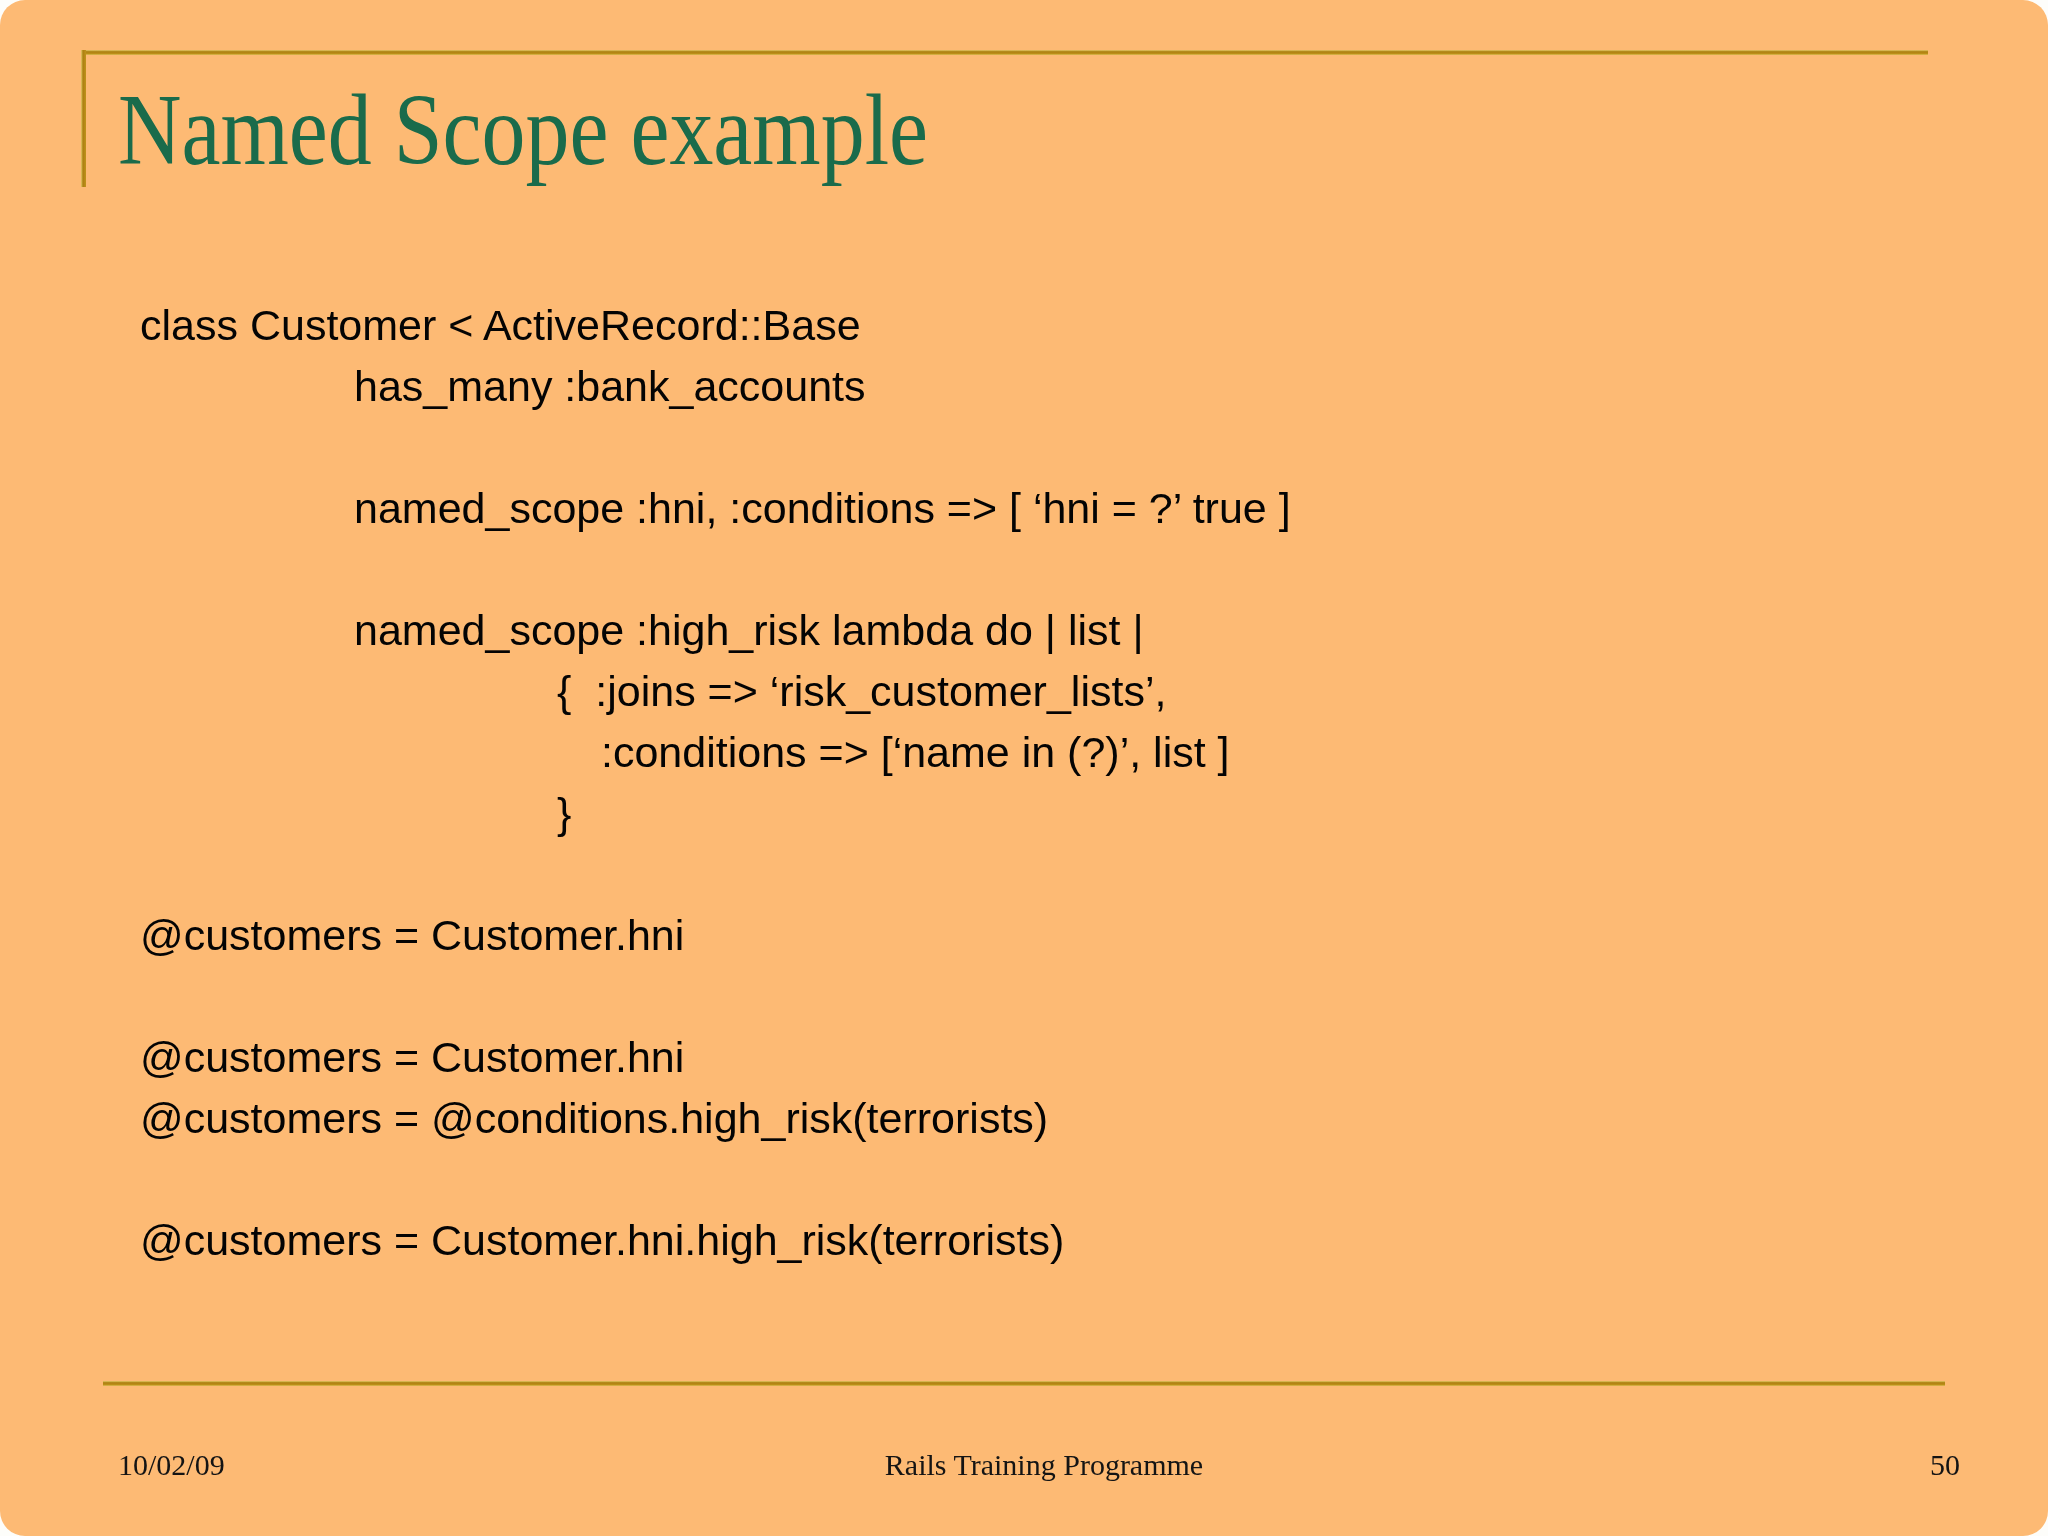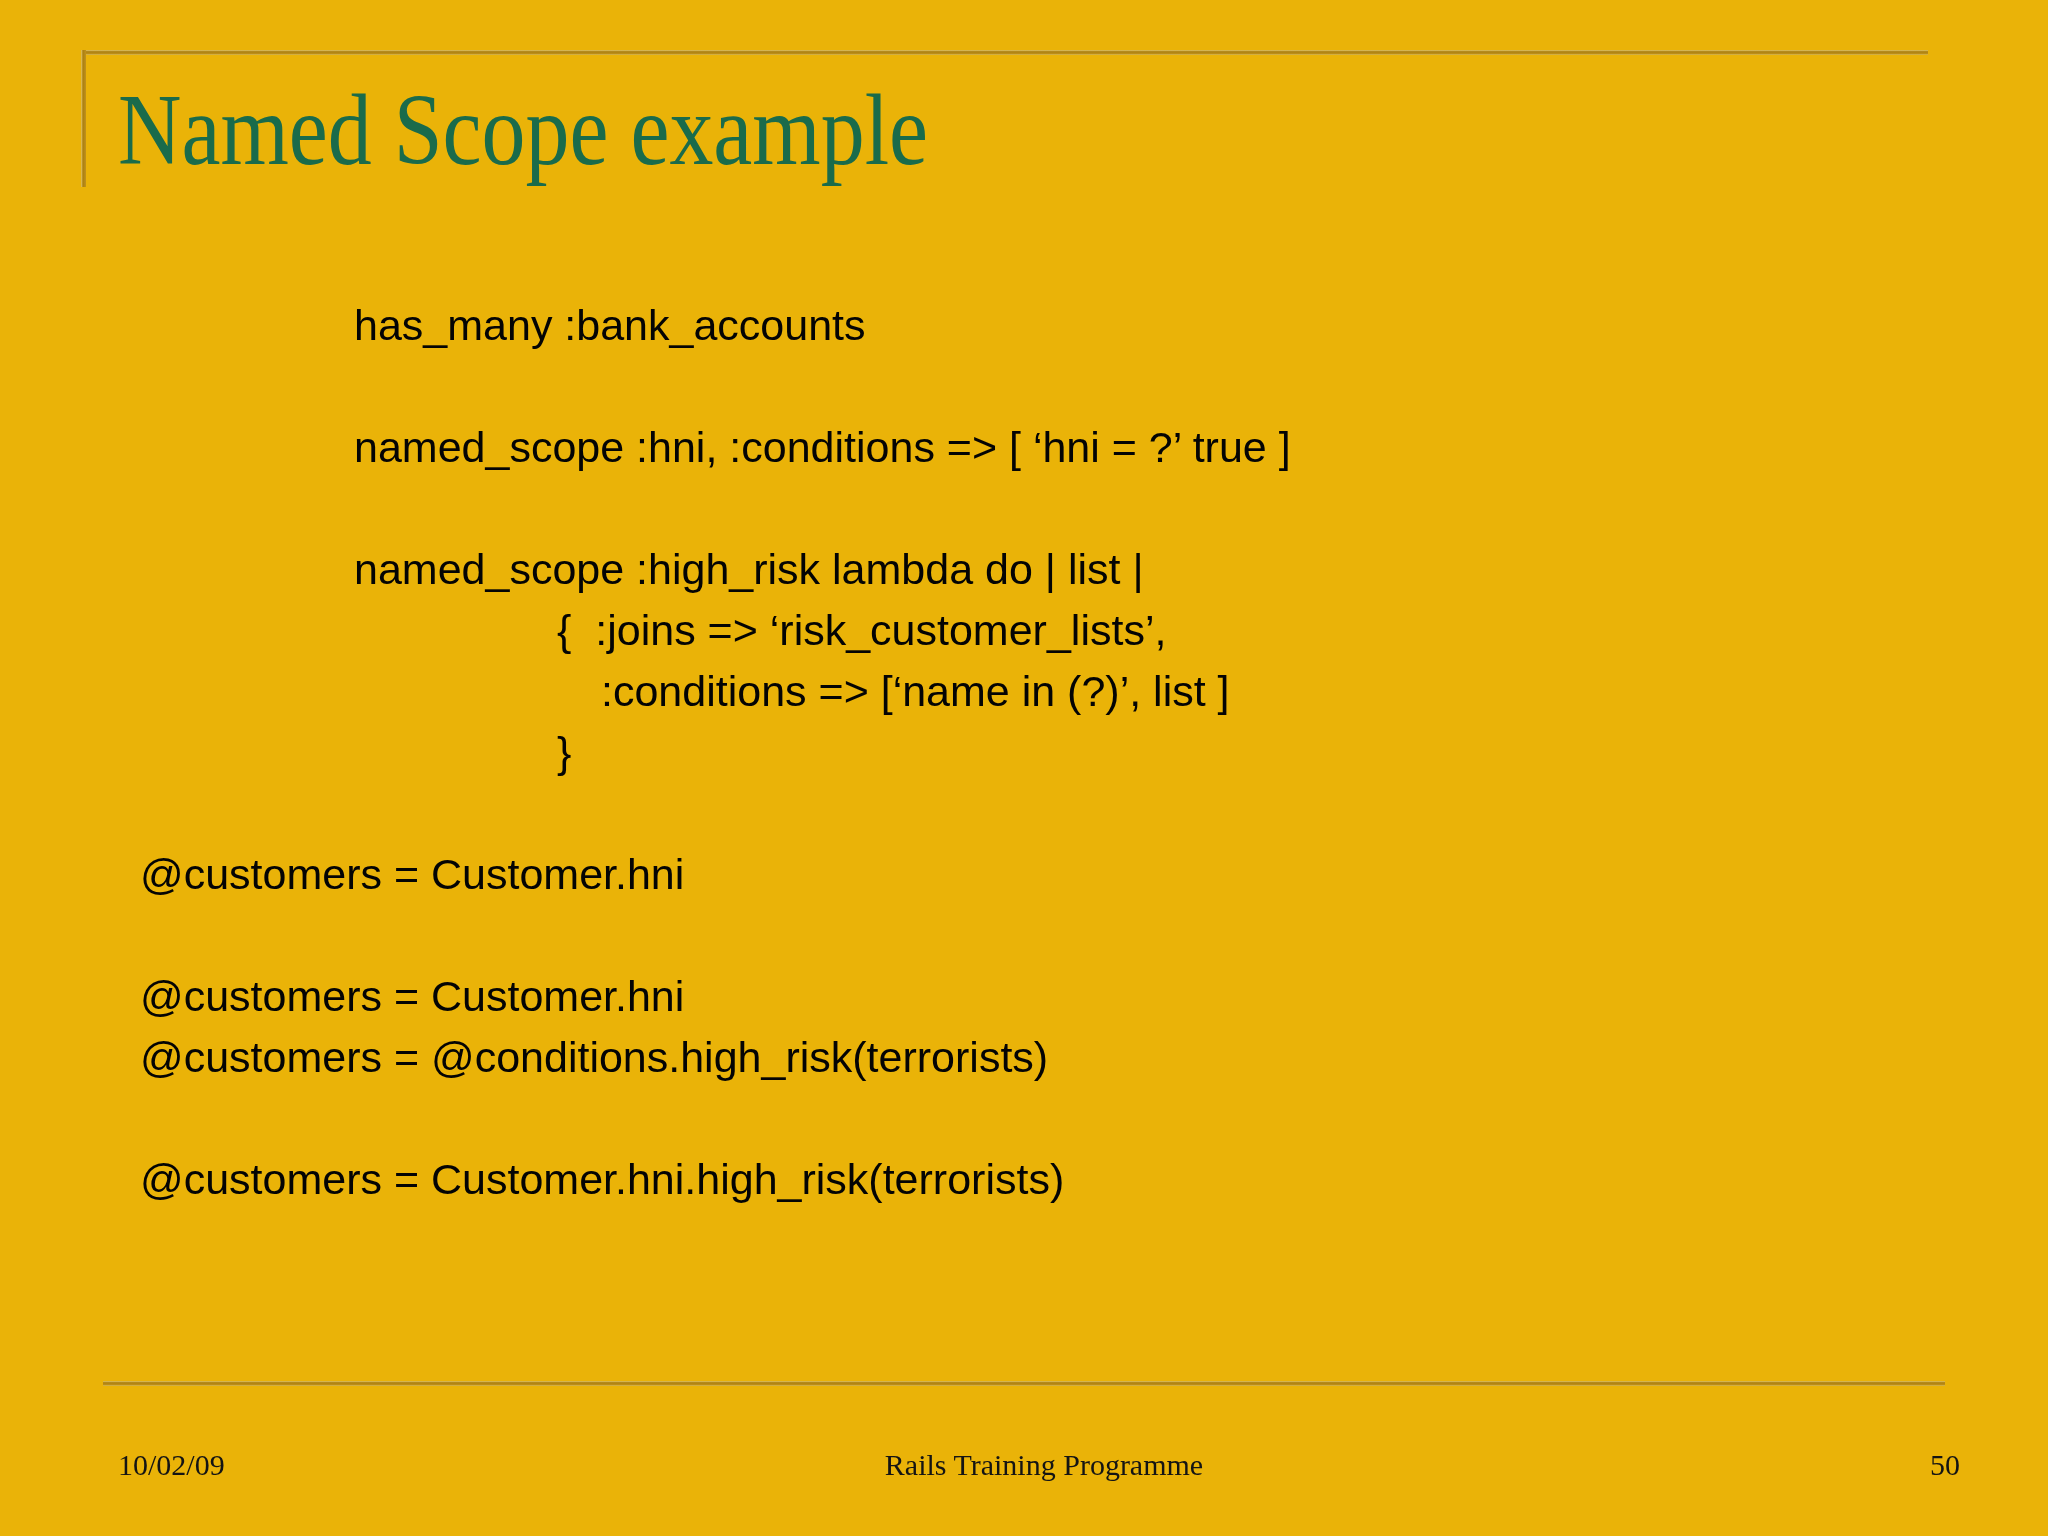--- a/index.html
+++ b/index.html
@@ -4,24 +4,25 @@
 <style>
   html, body {
     margin: 0;
     padding: 0;
     background: #fdfdfa;
   }
   .slide {
     position: relative;
     width: 2048px;
     height: 1536px;
-    background: #eab308;
+    background: #fdba74;
     overflow: hidden;
     font-family: "Liberation Sans", sans-serif;
     color: #000;
+    border-radius: 25px;
   }
   
   .top-rule {
     position: absolute;
     left: 83px;
     top: 50px;
     width: 1845px;
     height: 5px;
     background: linear-gradient(to bottom, #e6ca6a 0%, #ab7f10 35%, #bb8d18 70%, #ddbf58 100%);
   }
@@ -103,20 +104,21 @@
 <body>
 
 <div class="slide">
 
   <div class="top-rule"></div>
   <div class="left-rule"></div>
 
   <h1 class="slide-title">Named Scope example</h1>
 
   <div class="code-block">
+    <div class="code-line ind0">class Customer &lt; ActiveRecord::Base</div>
     <div class="code-line ind1">has_many :bank_accounts</div>
     <div class="code-line ind0"></div>
     <div class="code-line ind1">named_scope :hni, :conditions =&gt; [ ‘hni = ?’ true ]</div>
     <div class="code-line ind0"></div>
     <div class="code-line ind1">named_scope :high_risk lambda do | list |</div>
     <div class="code-line ind2">{  :joins =&gt; ‘risk_customer_lists’,</div>
     <div class="code-line ind2b">:conditions =&gt; [‘name in (?)’, list ]</div>
     <div class="code-line ind2">}</div>
     <div class="code-line ind0"></div>
     <div class="code-line ind0">@customers = Customer.hni</div>

